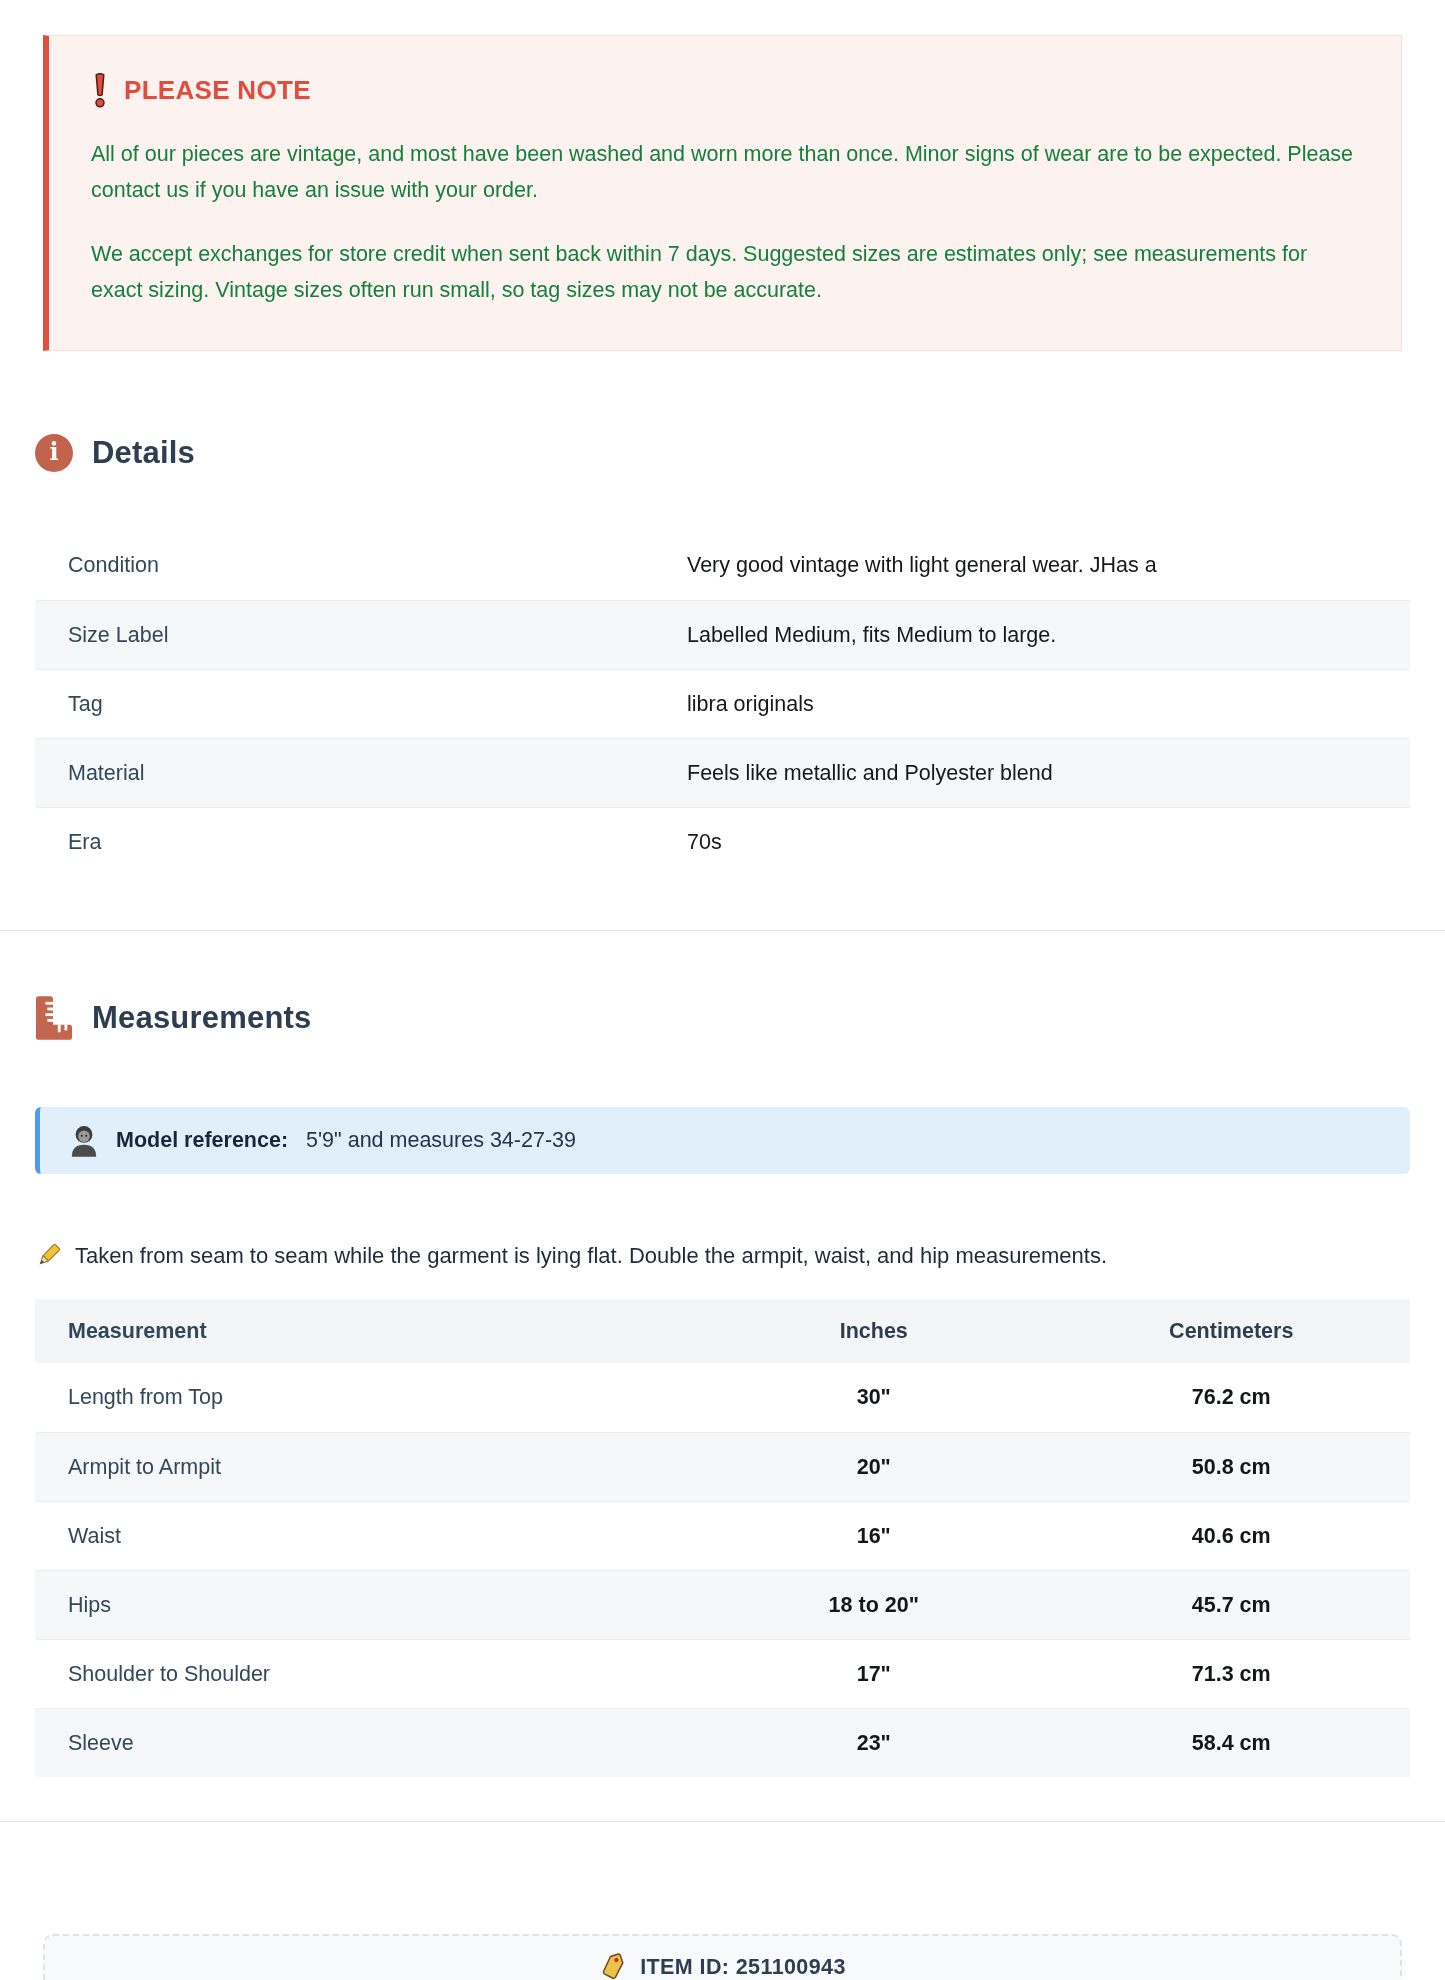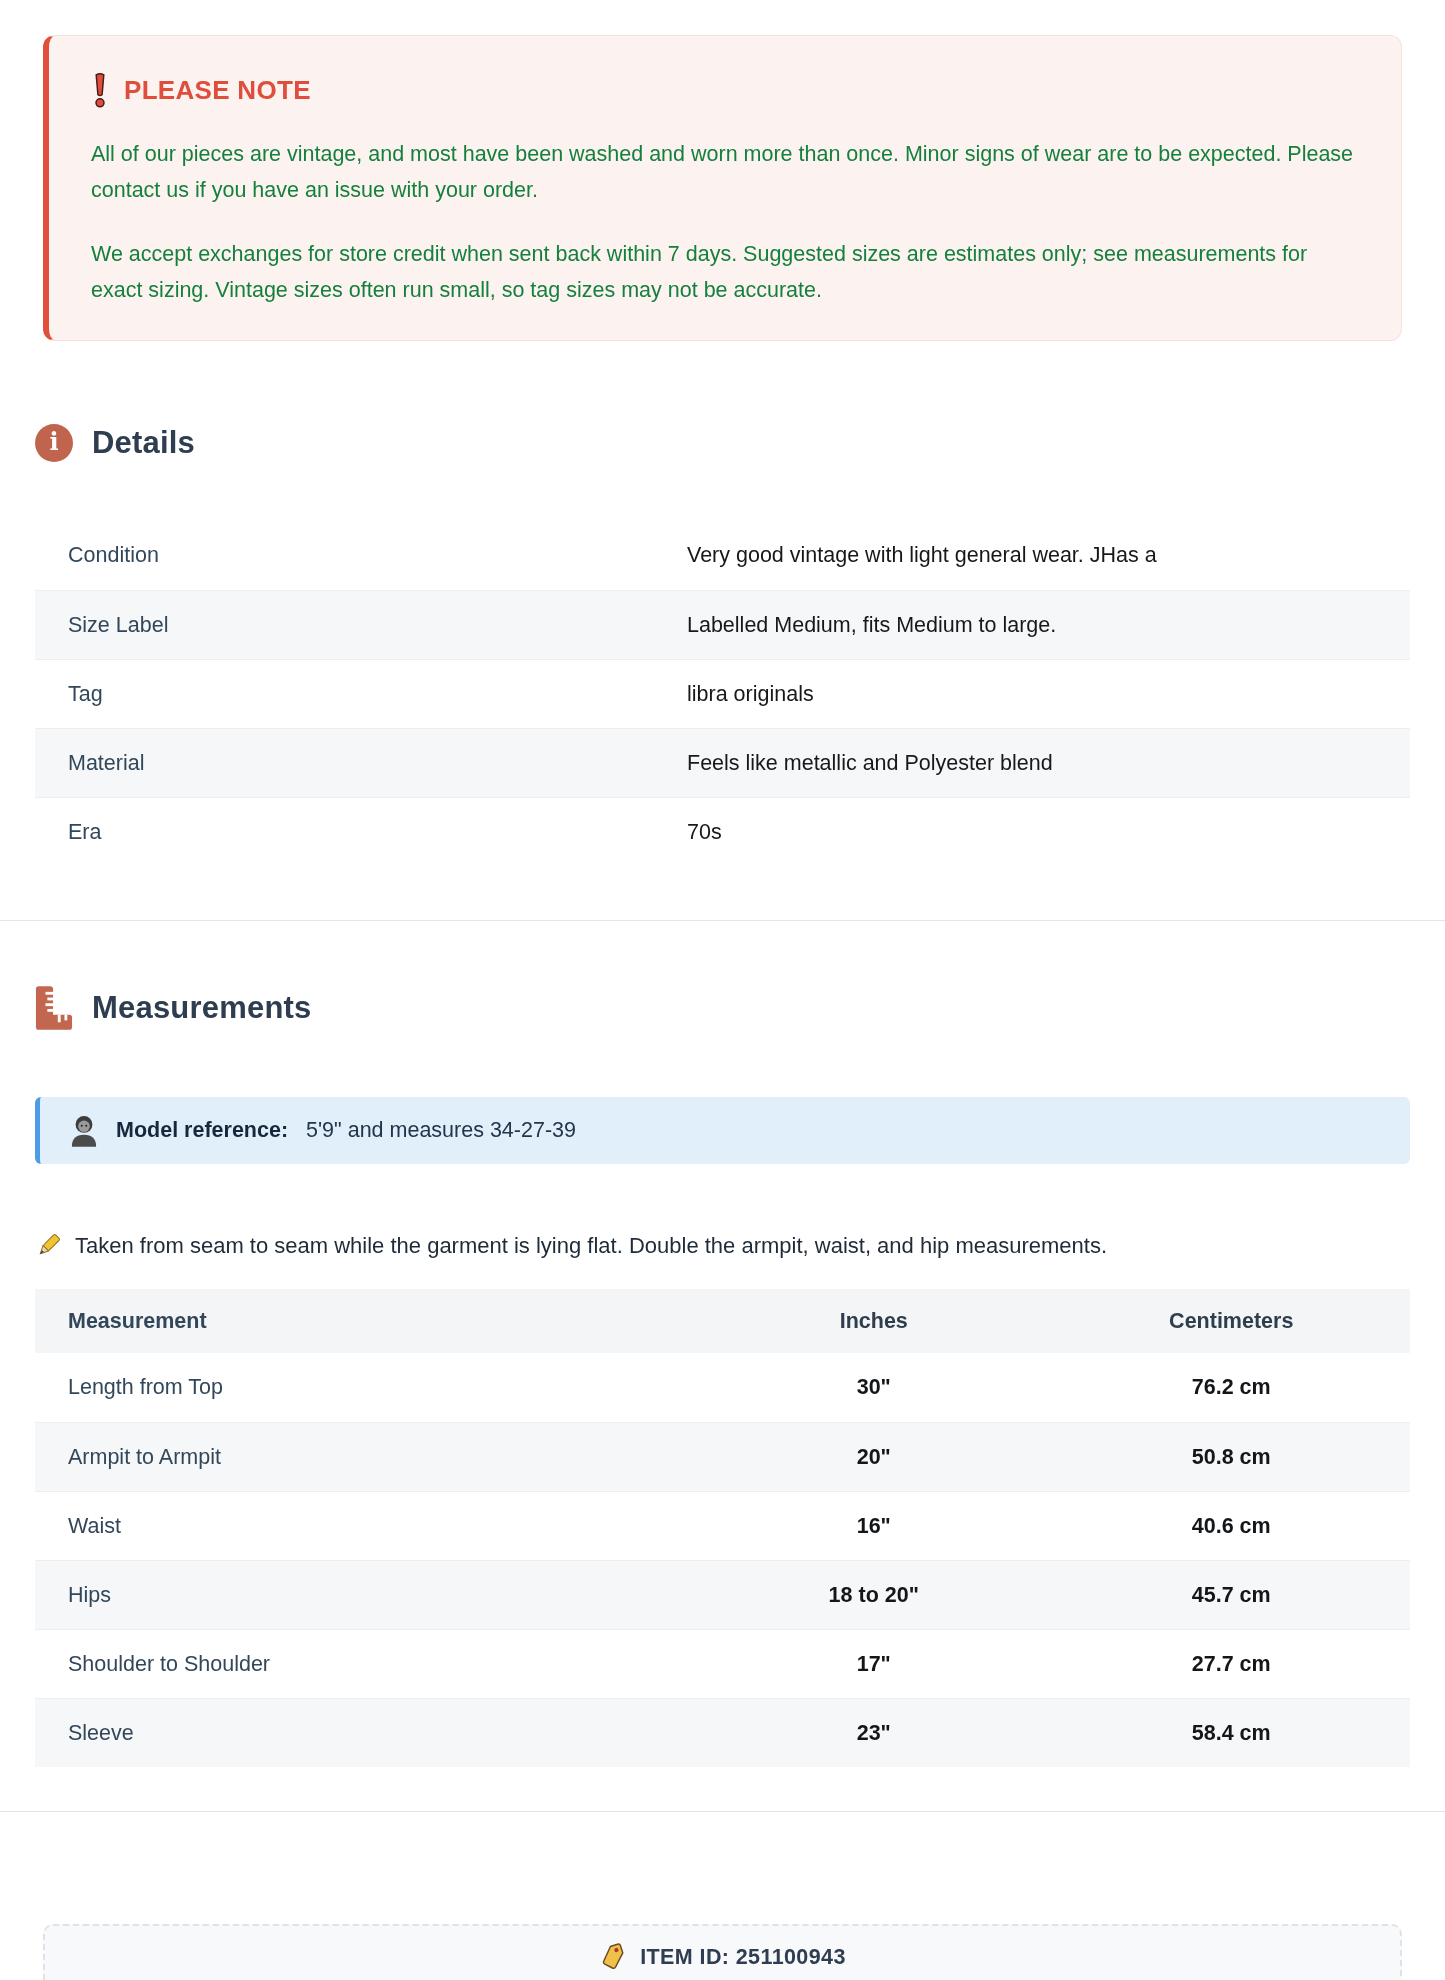--- a/index.html
+++ b/index.html
@@ -11,22 +11,22 @@
     color: #1b1f24;
   }
   .page { padding: 35px 35px 0; }
 
   
   .alert {
     margin: 0 8px;
     background: #fcf2ef;
     border: 1px solid #f6e2dd;
     border-left: 6px solid #e0503c;
-    border-radius: 12px;
-    padding: 36px 45px 32px 42px;
+    border-radius: 0;
+    padding: 36px 45px 42px 42px;
   }
   .alert-title-row { display: flex; align-items: center; gap: 15px; }
   .alert-title {
     font-size: 26px; font-weight: 700; color: #df4e3c;
     margin: 0; letter-spacing: 0.3px;
   }
   .alert p {
     font-size: 21.5px; line-height: 36px; color: #15803d;
     margin: 28px 0 0; max-width: 1285px;
   }
@@ -227,21 +227,21 @@
         <div class="m-col-center">40.6 cm</div>
       </div>
       <div class="m-row stripe">
         <div class="m-col-label">Hips</div>
         <div class="m-col-center">18 to 20"</div>
         <div class="m-col-center">45.7 cm</div>
       </div>
       <div class="m-row">
         <div class="m-col-label">Shoulder to Shoulder</div>
         <div class="m-col-center">17"</div>
-        <div class="m-col-center">27.7 cm</div>
+        <div class="m-col-center">71.3 cm</div>
       </div>
       <div class="m-row stripe">
         <div class="m-col-label">Sleeve</div>
         <div class="m-col-center">23"</div>
         <div class="m-col-center">58.4 cm</div>
       </div>
     </div>
   </section>
 
   <hr class="section-divider divider-2">

